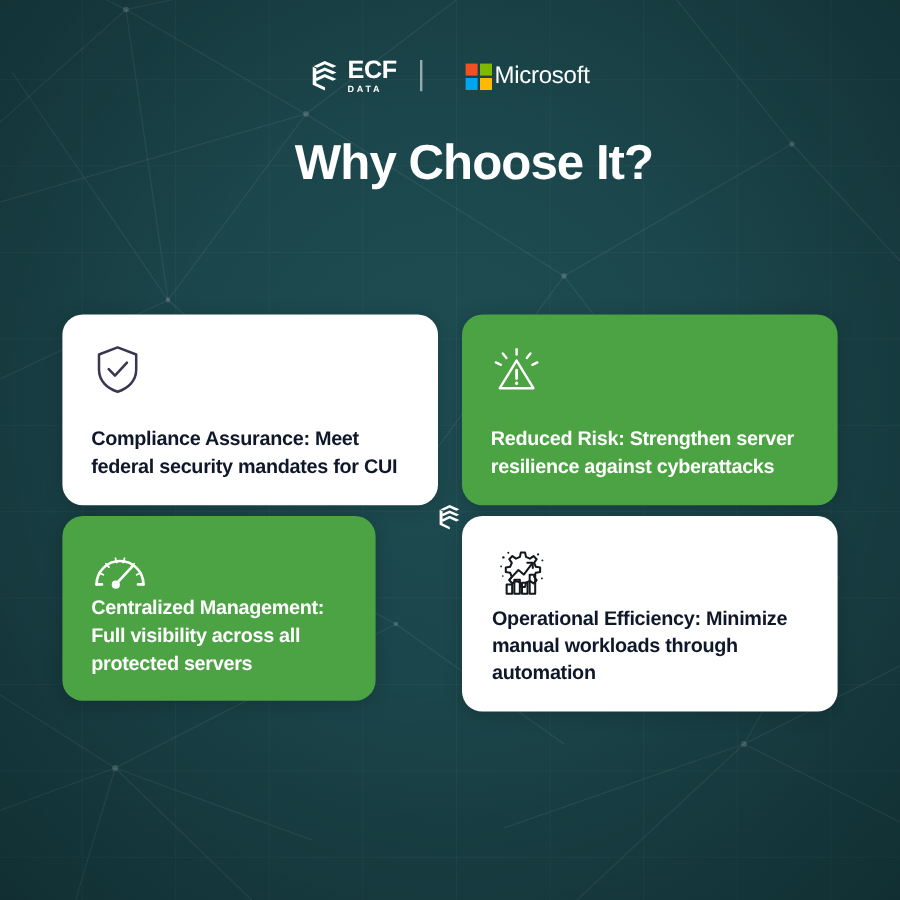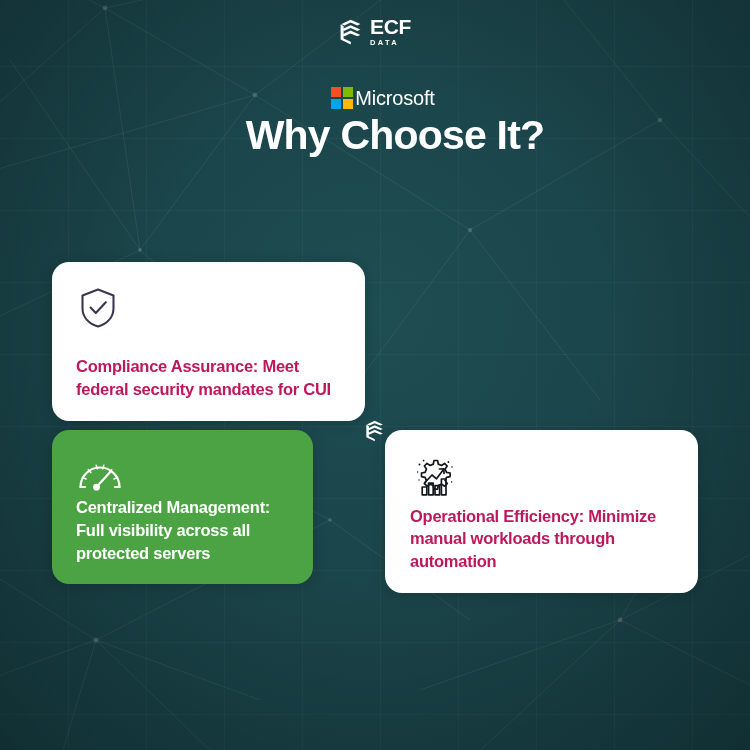--- a/index.html
+++ b/index.html
@@ -51,21 +51,20 @@
   .brandbar {
     position: absolute;
     top: 45px;
     left: 0;
     right: 0;
     height: 36px;
     display: flex;
     align-items: center;
     justify-content: center;
     gap: 20px;
-    flex-direction: column;
   }
   .ecf-logo {
     display: flex;
     align-items: center;
     gap: 7px;
   }
   .ecf-mark { width: 24px; height: 26px; display: block; }
   .ecf-words {
     display: flex;
     flex-direction: column;
@@ -87,21 +86,21 @@
     margin-top: 2px;
     line-height: 1;
   }
   .divider-bar {
     width: 1.5px;
     height: 26px;
     background: rgba(255,255,255,0.55);
   }
   .ms-logo {
     display: flex;
-    align-items: flex-start;
+    align-items: flex-end;
     gap: 2px;
     margin-left: 16px;
   }
   .ms-squares {
     width: 22px; height: 22px;
     display: grid;
     grid-template-columns: 1fr 1fr;
     grid-template-rows: 1fr 1fr;
     gap: 2px;
   }
@@ -136,21 +135,21 @@
     position: absolute;
     border-radius: 17px;
     padding: 24px 24px 20px 24px;
     display: flex;
     flex-direction: column;
     justify-content: space-between;
     overflow: hidden;
   }
   .card.light {
     background: #ffffff;
-    color: #be185d;
+    color: #0f172a;
     box-shadow: 0 2px 14px rgba(0,0,0,0.18);
   }
   .card.green {
     background: #4ba343;
     color: #ffffff;
     box-shadow: 0 2px 14px rgba(0,0,0,0.18);
   }
 
   #card-compliance  { left: 52px;  top: 262px; width: 313px; height: 159px; }
   #card-risk        { left: 385px; top: 262px; width: 313px; height: 159px; }
@@ -268,20 +267,35 @@
   <div class="headline">Why Choose It?</div>
 
   <div class="card light" id="card-compliance">
     <svg class="card-icon" viewBox="0 0 44 44" aria-hidden="true">
       <path d="M22 3.5 L37.5 9.4 V22.2 C37.5 31.3 30.9 37.6 22 40.5 C13.1 37.6 6.5 31.3 6.5 22.2 V9.4 Z" fill="none" stroke="#3c3550" stroke-width="2.1" stroke-linejoin="round"></path>
       <path d="M14.6 21.6 L19.8 27.0 L29.8 16.2" fill="none" stroke="#3c3550" stroke-width="2.1" stroke-linecap="round" stroke-linejoin="round"></path>
     </svg>
     <div class="card-text">Compliance Assurance: Meet federal security mandates for CUI</div>
   </div>
 
+  <div class="card green" id="card-risk">
+    <svg class="card-icon" viewBox="0 0 44 44" aria-hidden="true">
+      <g stroke="#ffffff" stroke-width="2" fill="none" stroke-linecap="round" stroke-linejoin="round">
+        <path d="M21.5 14.5 L35.5 37.5 H7.5 Z"></path>
+        <path d="M21.5 22.5 V29.5" stroke-width="2.3"></path>
+        <path d="M21.5 33.3 V33.5" stroke-width="2.6"></path>
+        <path d="M21.5 9.5 V5.0"></path>
+        <path d="M13.0 12.3 L10.0 8.6"></path>
+        <path d="M30.0 12.3 L33.0 8.6"></path>
+        <path d="M8.4 18.0 L4.2 16.0"></path>
+        <path d="M34.6 18.0 L38.8 16.0"></path>
+      </g>
+    </svg>
+    <div class="card-text">Reduced Risk: Strengthen server resilience against cyberattacks</div>
+  </div>
 
   <div class="card green" id="card-management">
     <svg class="card-icon" viewBox="0 0 48 42" aria-hidden="true">
       <g stroke="#ffffff" fill="none" stroke-linecap="round">
         <path d="M4.5 33 A19.5 19.5 0 0 1 43.5 33" stroke-width="2.2"></path>
         <path d="M4.5 33 L9.0 33" stroke-width="2.2"></path>
         <path d="M43.5 33 L39.0 33" stroke-width="2.2"></path>
         <path d="M6.6 23.4 L10.1 25.0" stroke-width="1.5"></path>
         <path d="M12.2 15.8 L14.8 18.6" stroke-width="1.5"></path>
         <path d="M20.2 11.2 L21.3 14.8" stroke-width="1.5"></path>

